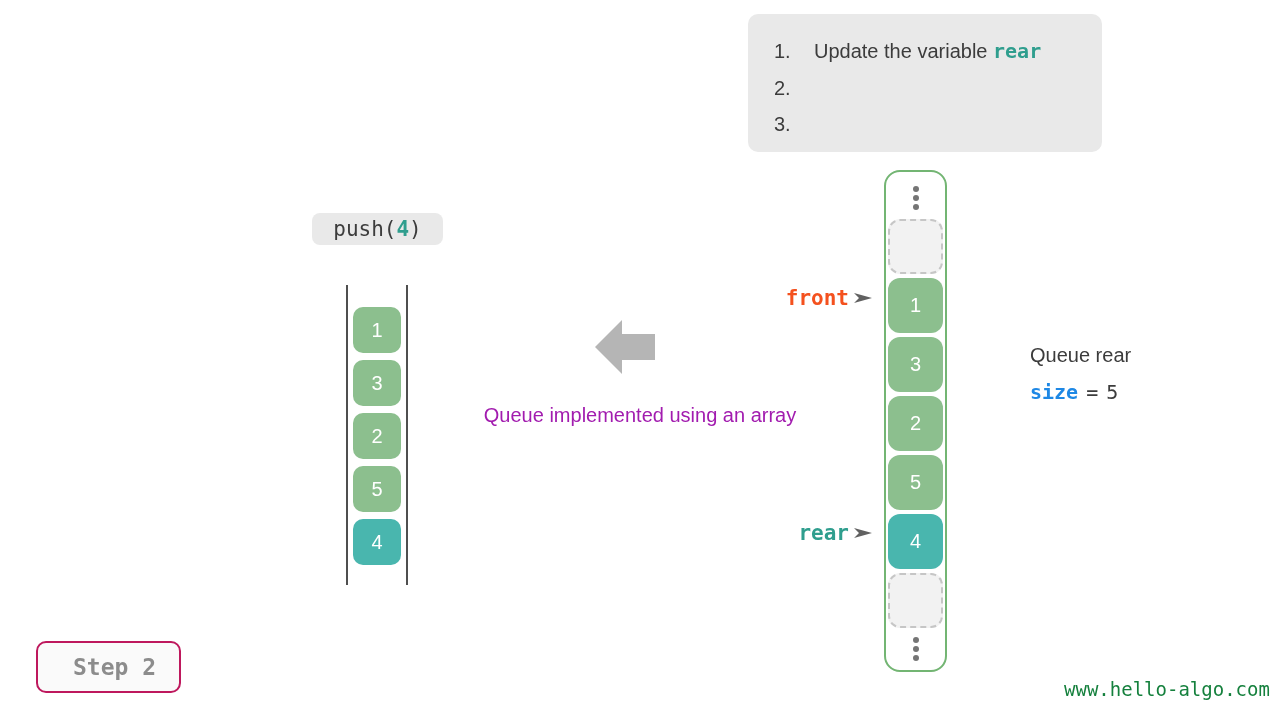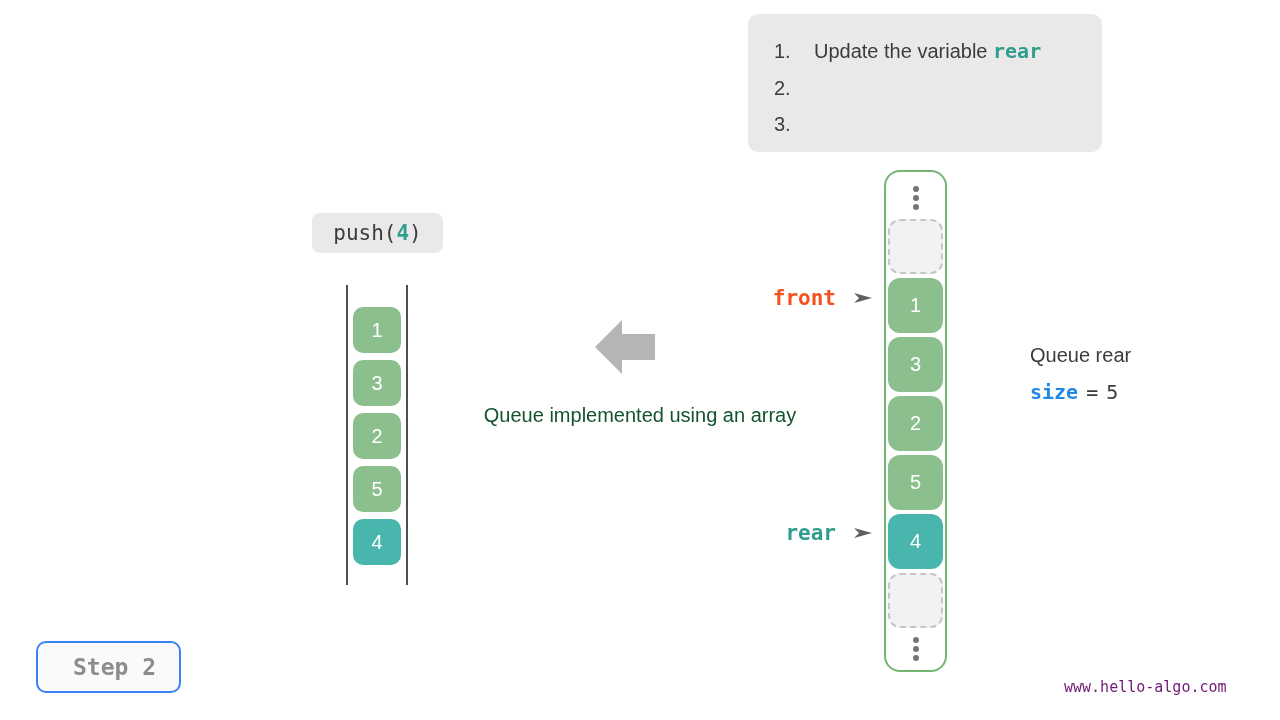--- a/index.html
+++ b/index.html
@@ -12,21 +12,21 @@
     background: #e9e9e9; border-radius: 10px; padding: 19px 0 0 26px;
   }
   .instr-row { display: flex; font-size: 20px; line-height: 36.5px; color: #3c3c3c; }
   .instr-num { width: 40px; }
   .instr-code { font-family: "DejaVu Sans Mono", monospace; font-weight: bold; font-size: 20px; }
   .code-teal { color: #2f9e8e; }
   .code-blue { color: #1e88e5; }
 
   
   .push-label {
-    position: absolute; left: 312px; top: 213px; width: 131px; height: 40px;
+    position: absolute; left: 312px; top: 213px; width: 131px; height: 32px;
     background: #e9e9e9; border-radius: 8px;
     display: flex; align-items: center; justify-content: center;
     font-family: "DejaVu Sans Mono", monospace; font-size: 21px; color: #3c3c3c;
   }
   .push-arg { color: #2f9e8e; font-weight: bold; }
 
   
   .stack { position: absolute; left: 346px; top: 285px; width: 62px; height: 300px; }
   .stack-line { position: absolute; top: 0; bottom: 0; width: 2px; background: #4f4f4f; }
   .stack-line.left  { left: 0; }
@@ -36,64 +36,64 @@
     display: flex; align-items: center; justify-content: center;
     color: #ffffff; font-size: 20px; font-weight: 500;
   }
   .cell.green { background: #8cbf8e; }
   .cell.teal  { background: #49b6ae; }
 
   
   .big-arrow { position: absolute; left: 595px; top: 318px; }
   .caption {
     position: absolute; left: 440px; top: 404px; width: 400px;
-    text-align: center; font-size: 20px; color: #14532d;
+    text-align: center; font-size: 20px; color: #a21caf;
   }
 
   
   .array-col {
     position: absolute; left: 884px; top: 170px; width: 63px; height: 502px;
     border: 2px solid #73b573; border-radius: 16px; background: #ffffff;
     display: flex; flex-direction: column; align-items: center; gap: 4px;
     padding-top: 9px;
   }
   .array-col .cell { width: 55px; height: 55px; border-radius: 12px; flex: none; }
   .cell.dashed { background: #f2f2f2; border: 2px dashed #c6c6c6; }
   .dots { display: flex; flex-direction: column; align-items: center; gap: 3px; padding: 5px 0; flex: none; }
   .dots i { display: block; width: 6px; height: 6px; border-radius: 50%; background: #757575; }
 
   
   .pointer {
-    position: absolute; display: flex; align-items: center; gap: 18px;
+    position: absolute; display: flex; align-items: center; gap: 5px;
     font-family: "DejaVu Sans Mono", monospace; font-weight: bold; font-size: 21px;
   }
   .pointer { right: 408px; }
   .pointer.front { top: 286px; color: #f4511e; }
   .pointer.rear  { top: 521px; color: #2f9e8e; }
   .pointer svg { display: block; }
 
   
   .queue-size { position: absolute; left: 1030px; top: 344px; }
   .queue-size-title { font-size: 20px; color: #3c3c3c; }
   .queue-size-line { margin-top: 13px; font-family: "DejaVu Sans Mono", monospace; font-size: 20px; color: #3c3c3c; }
   .queue-size-line .var { color: #1e88e5; font-weight: bold; }
   .queue-size-line .eq { margin: 0 8px; }
 
   
   .step-badge {
     position: absolute; left: 36px; top: 641px; width: 145px; height: 52px;
-    border: 2px solid #3b82f6; border-radius: 10px; background: #fafafa;
+    border: 2px solid #be185d; border-radius: 10px; background: #fafafa;
     display: flex; align-items: center; justify-content: center;
     font-family: "DejaVu Sans Mono", monospace; font-weight: bold; font-size: 23px; color: #8c8c8c; padding-left: 12px;
   }
 
   
   .watermark {
     position: absolute; left: 1064px; top: 678px;
-    font-family: "DejaVu Sans Mono", monospace; font-size: 15px; color: #701a75;
+    font-family: "DejaVu Sans Mono", monospace; font-size: 19px; color: #15803d;
   }
 </style>
 </head>
 <body>
 
 <div class="instruction-box">
   <div class="instr-row">
     <span class="instr-num">1.</span>
     <span><span>Update the variable </span><span class="instr-code code-teal">rear</span><span></span></span>
   </div>

